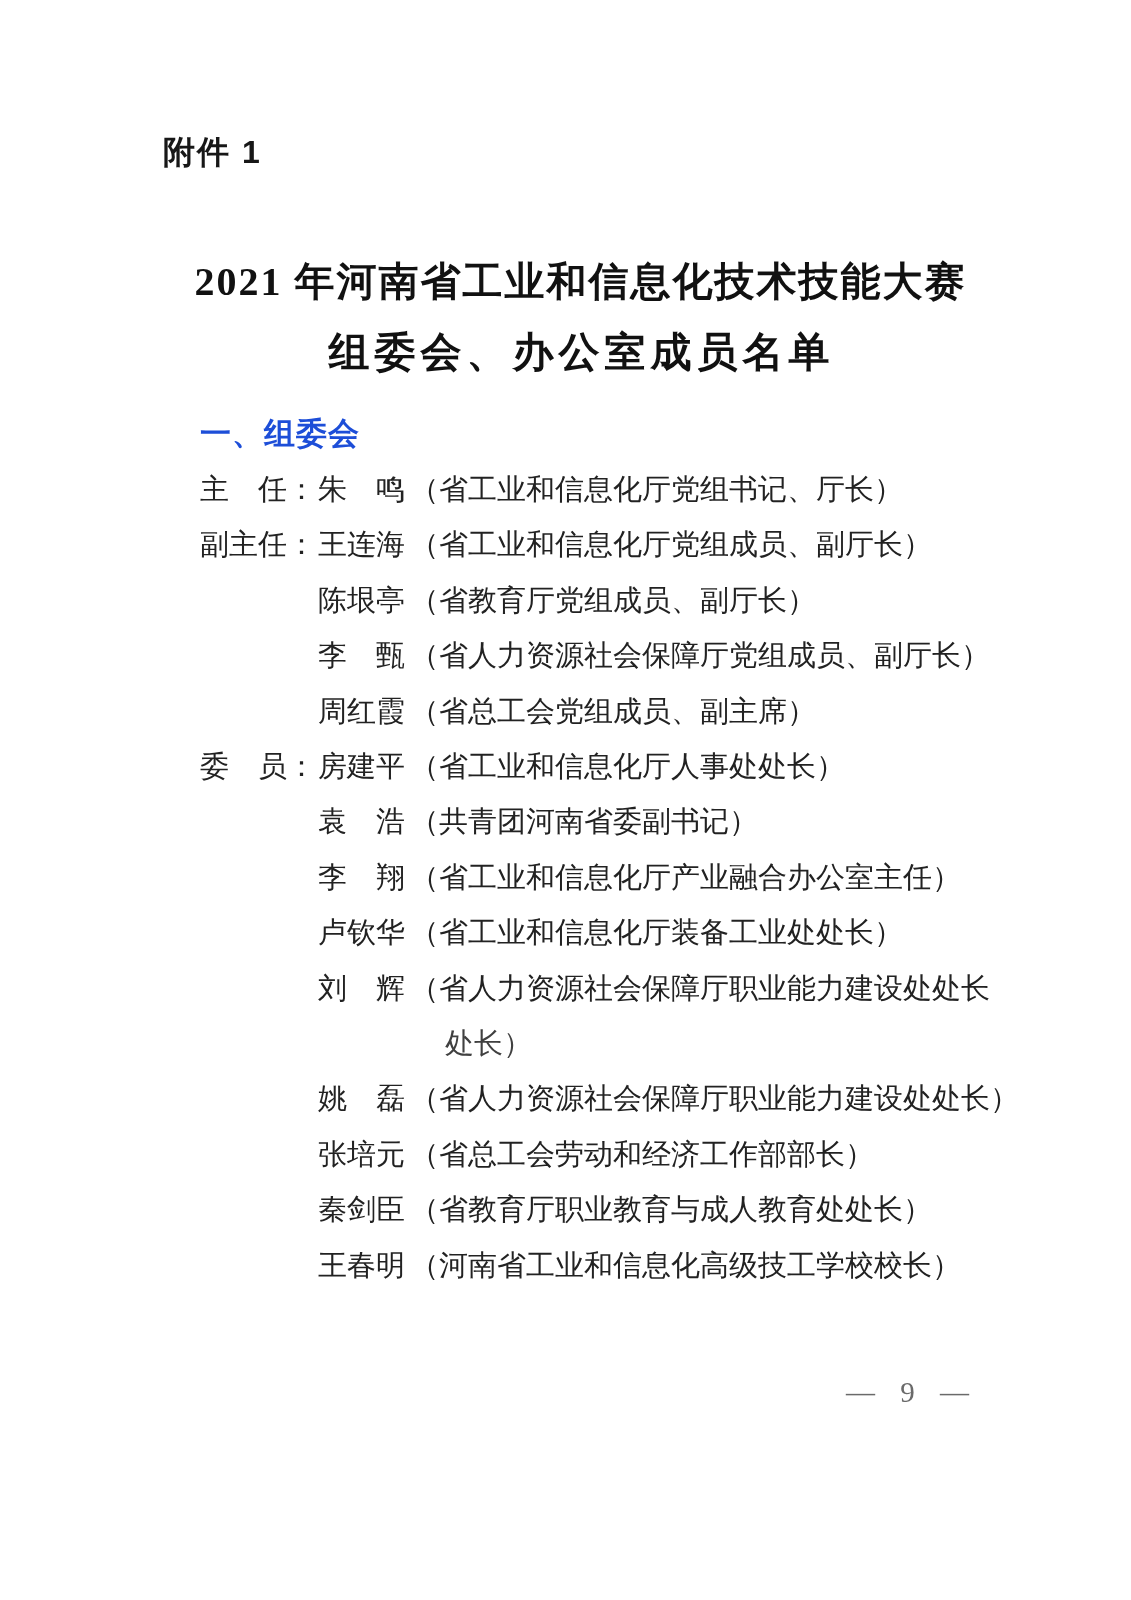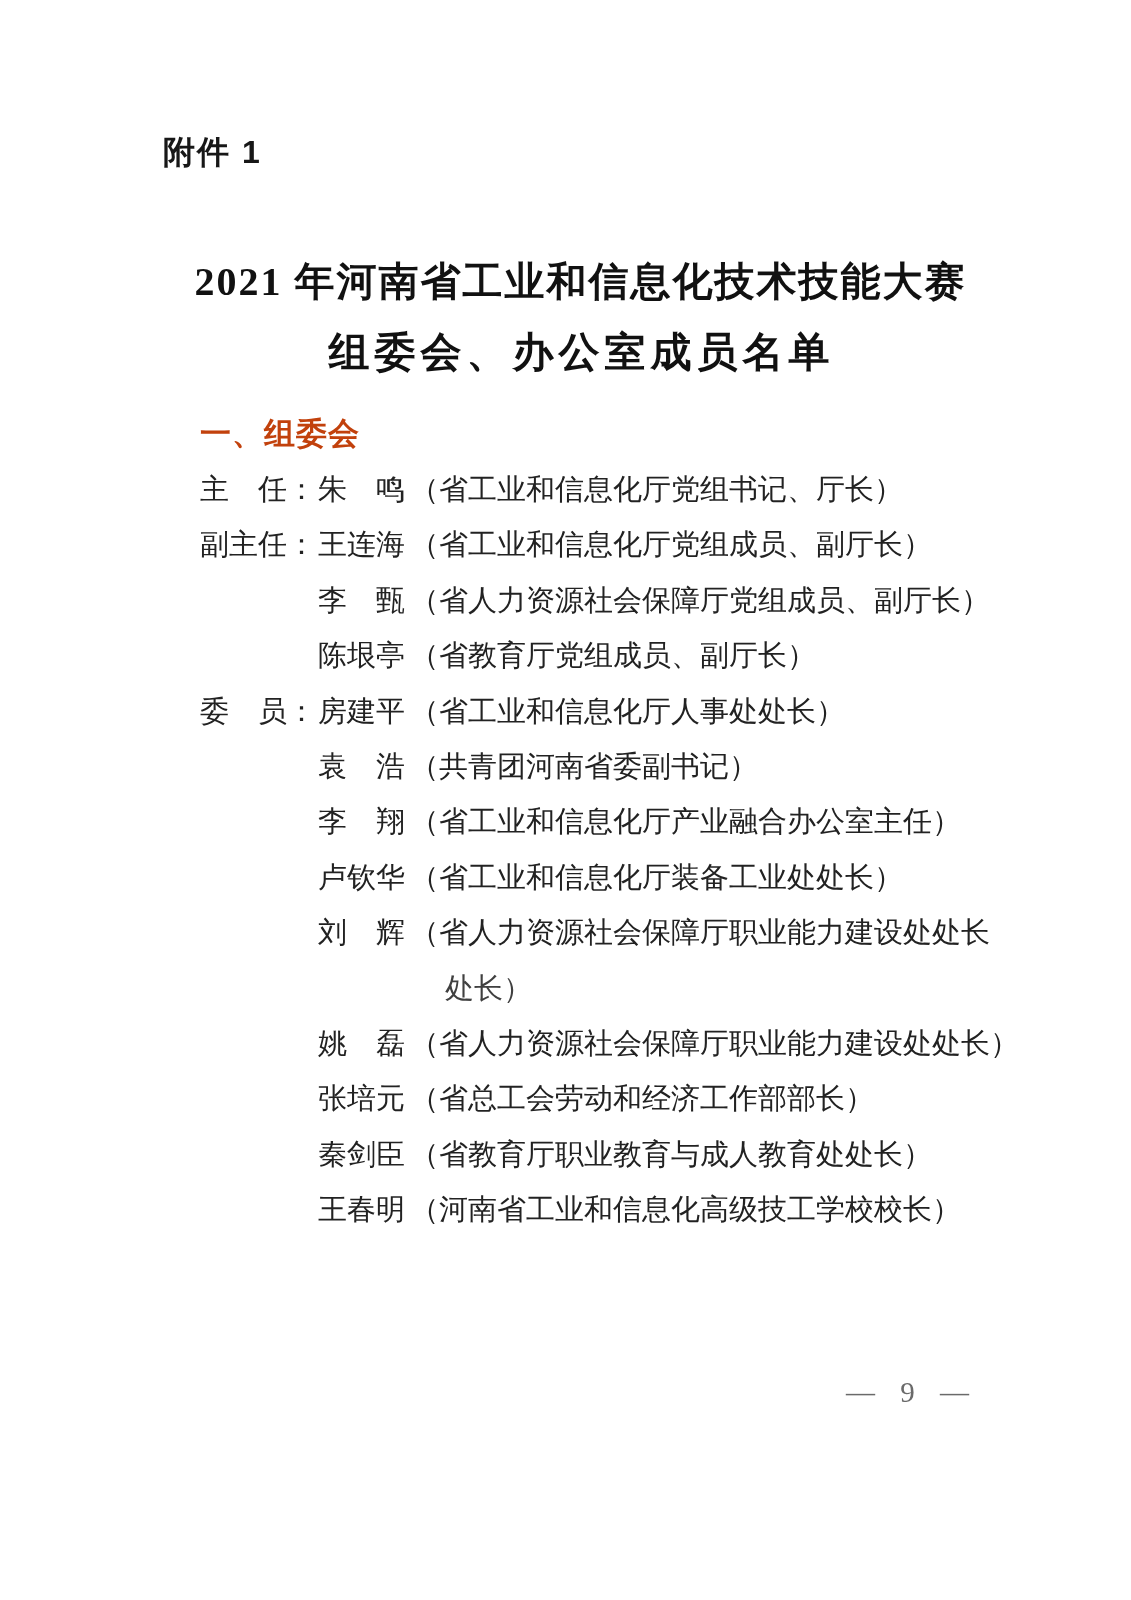--- a/index.html
+++ b/index.html
@@ -53,21 +53,21 @@
     left: 200px;
     top: 408px;
     width: 790px;
   }
   .section-heading {
     font-family: "Liberation Sans", sans-serif;
     font-weight: 700;
     font-size: 31px;
     line-height: 52px;
     letter-spacing: 1px;
-    color: #c2410c;
+    color: #1d4ed8;
   }
   .member-list {
     margin-top: 2px;
   }
   .member-row {
     font-size: 29px;
     line-height: 55.4px;
     white-space: nowrap;
     color: #222222;
   }
@@ -118,27 +118,30 @@
 
       <div class="member-row">
         <span class="role-label">主　任：</span><span class="member-name">朱　鸣</span><span class="member-desc">（省工业和信息化厅党组书记、厅长）</span>
       </div>
 
       <div class="member-row">
         <span class="role-label">副主任：</span><span class="member-name">王连海</span><span class="member-desc">（省工业和信息化厅党组成员、副厅长）</span>
       </div>
 
       <div class="member-row">
+        <span class="role-label"></span><span class="member-name">陈垠亭</span><span class="member-desc">（省教育厅党组成员、副厅长）</span>
+      </div>
+
+      <div class="member-row">
         <span class="role-label"></span><span class="member-name">李　甄</span><span class="member-desc">（省人力资源社会保障厅党组成员、副厅长）</span>
       </div>
 
       <div class="member-row">
-        <span class="role-label"></span><span class="member-name">陈垠亭</span><span class="member-desc">（省教育厅党组成员、副厅长）</span>
+        <span class="role-label"></span><span class="member-name">周红霞</span><span class="member-desc">（省总工会党组成员、副主席）</span>
       </div>
-
 
       <div class="member-row">
         <span class="role-label">委　员：</span><span class="member-name">房建平</span><span class="member-desc">（省工业和信息化厅人事处处长）</span>
       </div>
 
       <div class="member-row">
         <span class="role-label"></span><span class="member-name">袁　浩</span><span class="member-desc">（共青团河南省委副书记）</span>
       </div>
 
       <div class="member-row">

